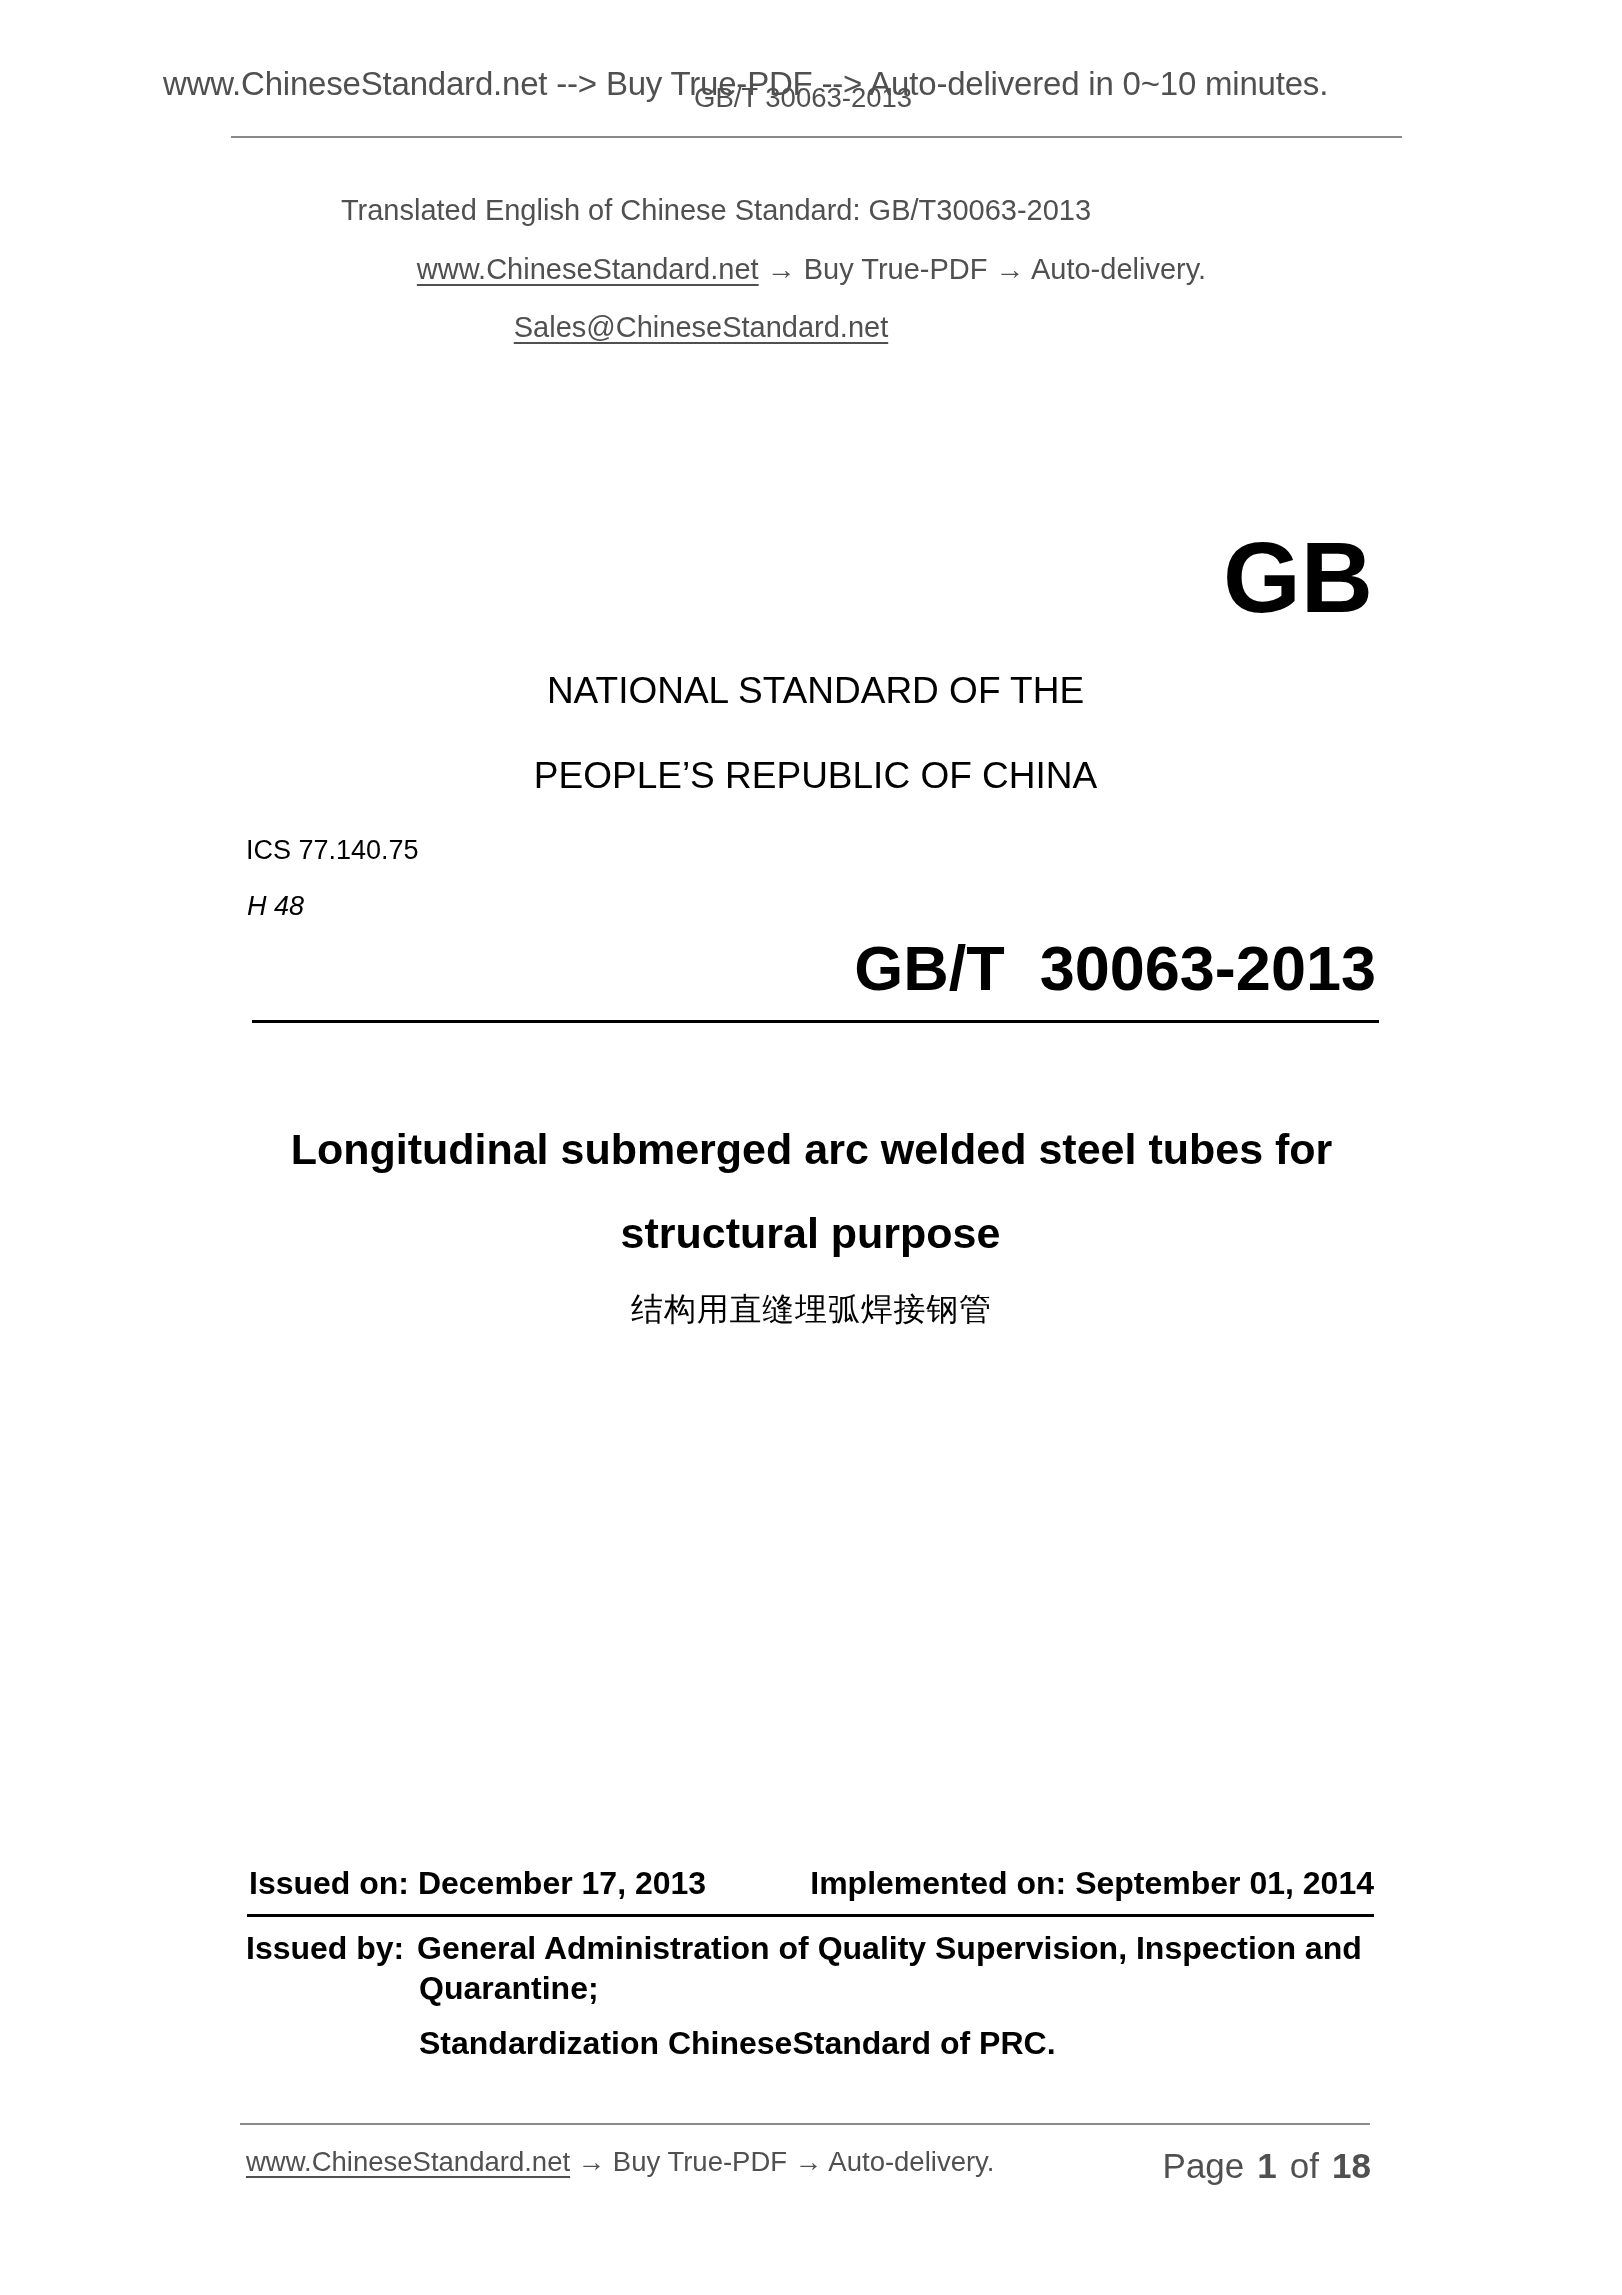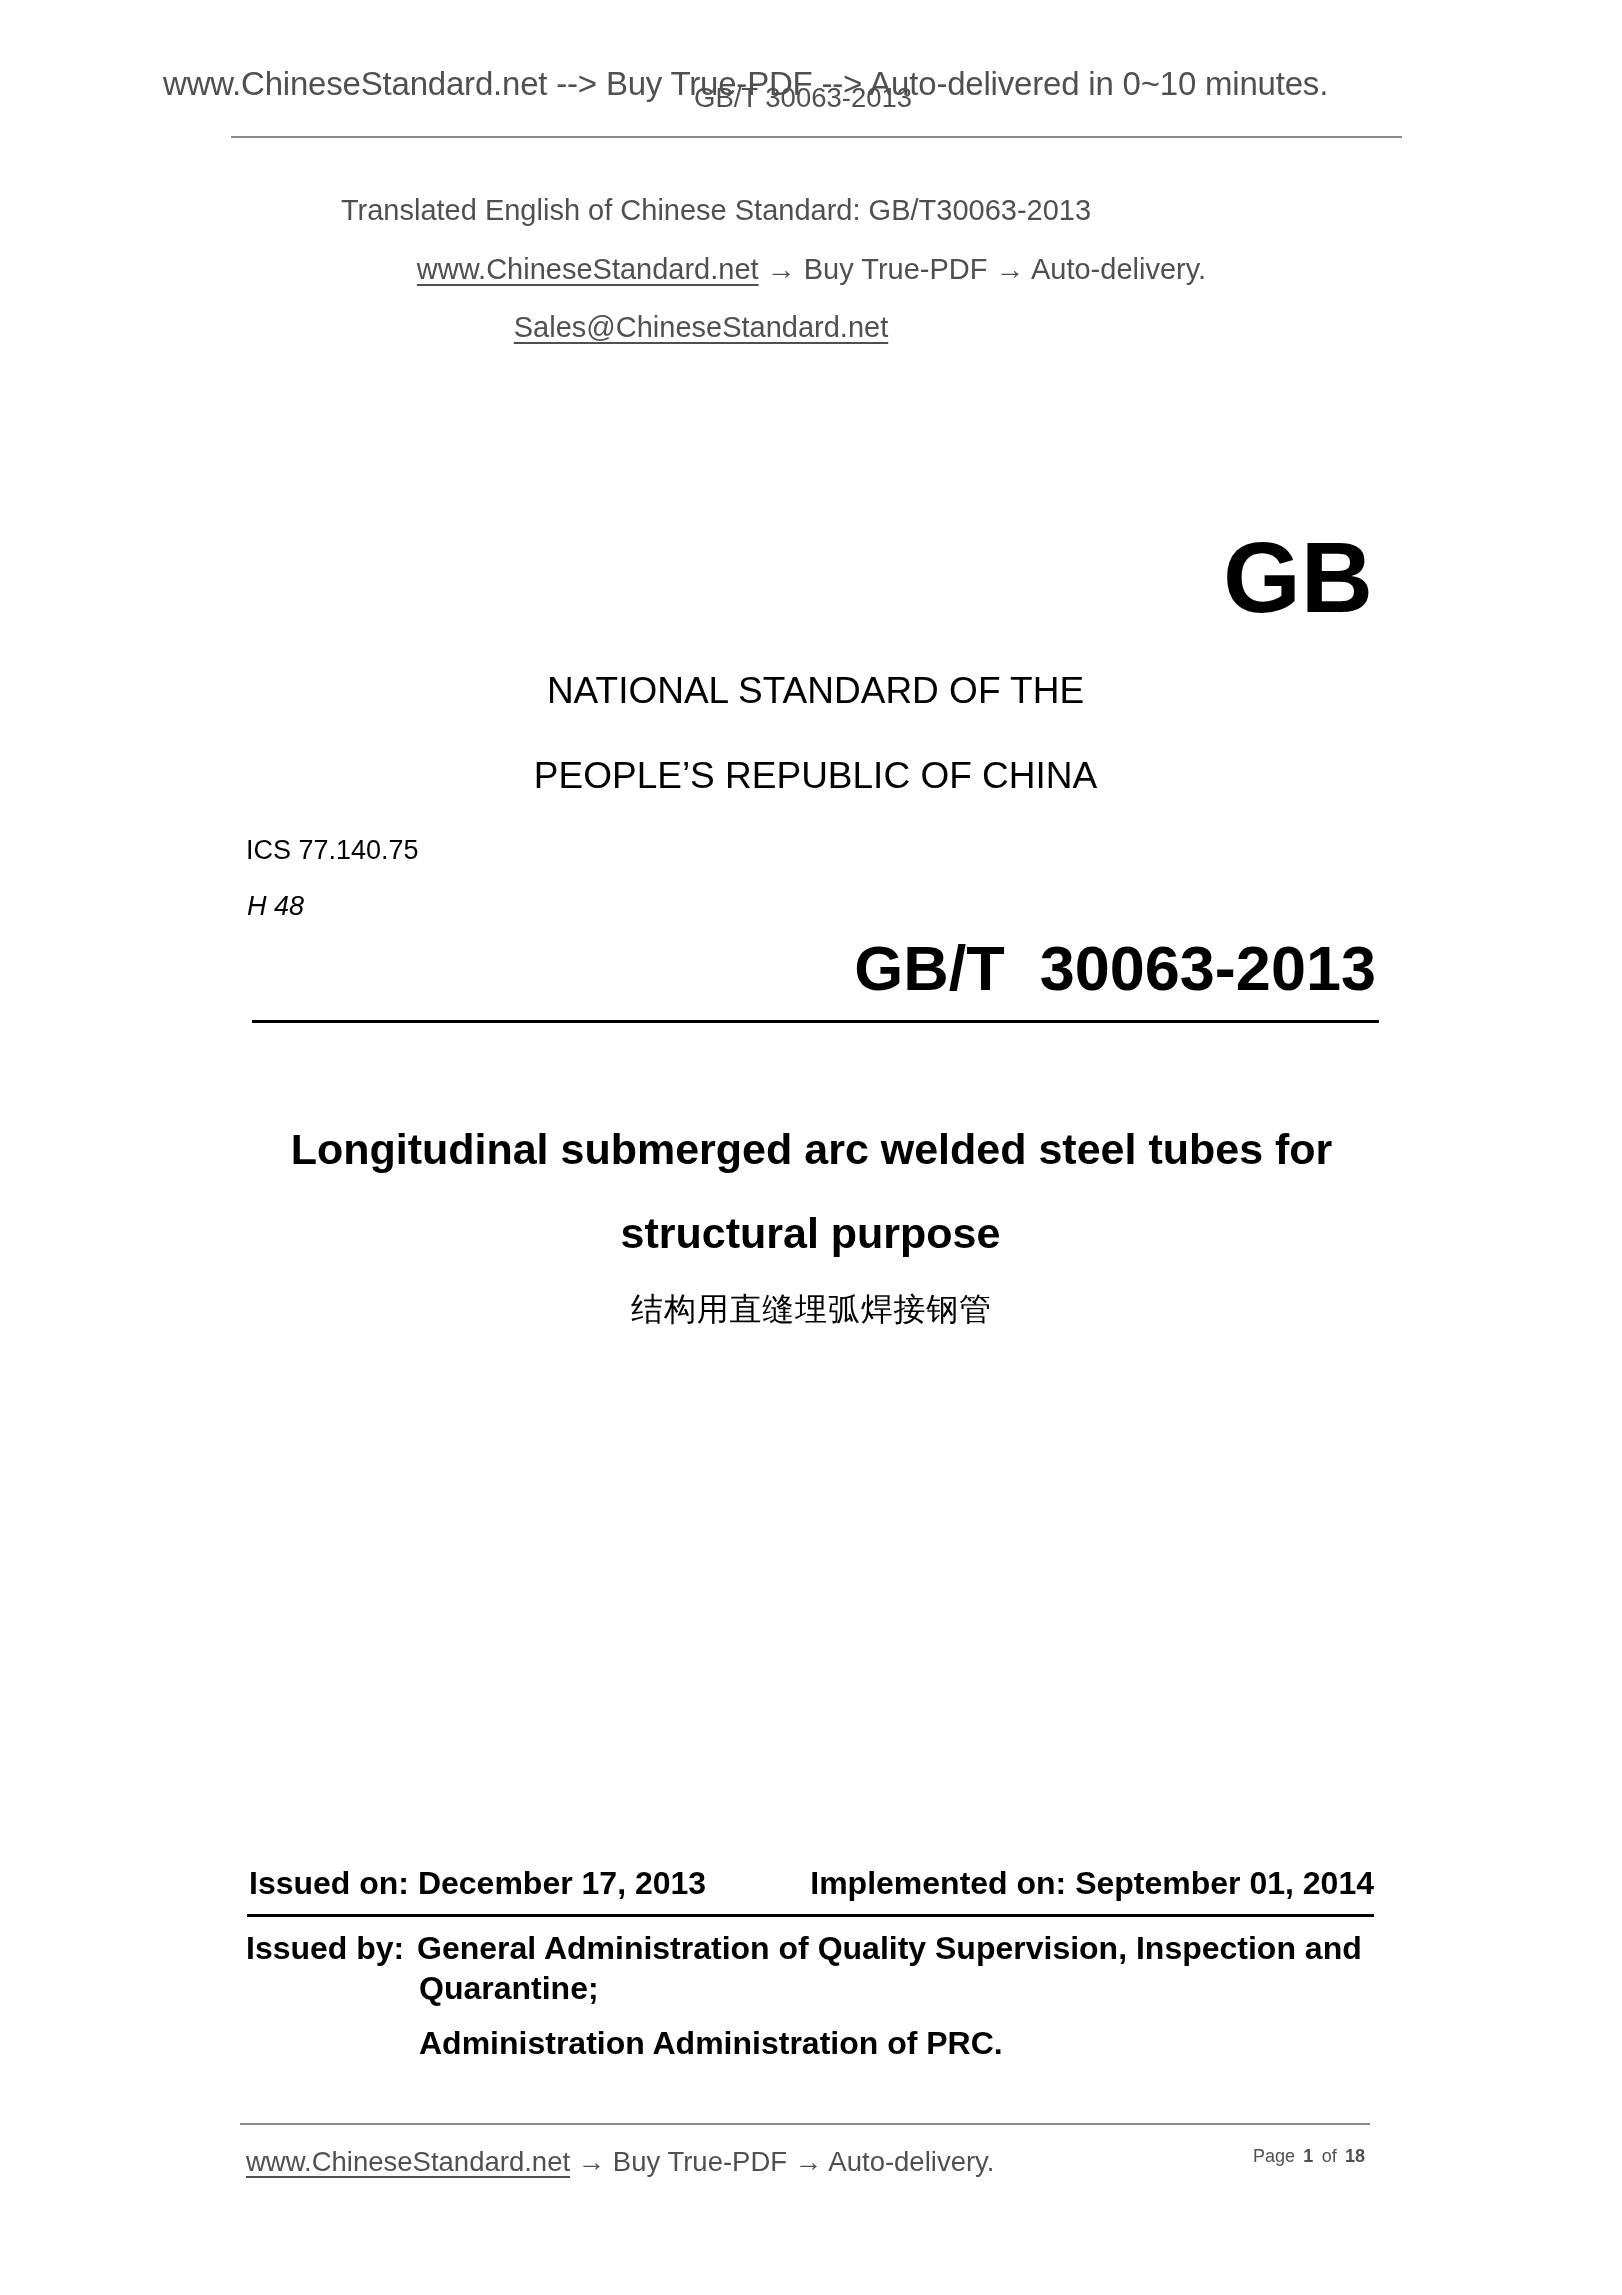--- a/index.html
+++ b/index.html
@@ -44,25 +44,25 @@
 
 <div class="abs cn" style="left:0; width:1623px; text-align:center; top:1288px; font-size:32px; letter-spacing:0.8px;">结构用直缝埋弧焊接钢管</div>
 
 <div class="abs bold" style="left:249px; top:1865px; font-size:32px;">Issued on: December 17, 2013</div>
 <div class="abs bold" style="right:249px; top:1865px; font-size:32px;">Implemented on: September 01, 2014</div>
 <div class="hr" style="left:247px; top:1914px; width:1127px; height:3.3px; background:#000;"></div>
 
 <div class="abs bold" style="left:246px; top:1930px; font-size:32px;text-align:right;">Issued by:</div>
 <div class="abs bold" style="left:417px; top:1930px; font-size:32px;">General Administration of Quality Supervision, Inspection and</div>
 <div class="abs bold" style="left:419px; top:1970px; font-size:32px;">Quarantine;</div>
-<div class="abs bold" style="left:419px; top:2025px; font-size:32px;">Administration Administration of PRC.</div>
+<div class="abs bold" style="left:419px; top:2025px; font-size:32px;">Standardization ChineseStandard of PRC.</div>
 
 <div class="hr" style="left:240px; top:2123px; width:1130px; height:1.7px; background:#8a8a8a;"></div>
 <div class="abs gray" style="left:246px; top:2146px; font-size:27.5px;">
   <a class="u">www.ChineseStandard.net</a><span> → Buy True-PDF → Auto-delivery.</span>
 </div>
-<div class="abs gray" style="right:258px; top:2146px; font-size:18px; word-spacing:3.3px;">
+<div class="abs gray" style="right:252px; top:2146px; font-size:35px; word-spacing:3.3px;">
   <span>Page</span>
   <span class="bold">1</span>
   <span>of</span>
   <span class="bold">18</span>
 </div>
 
 
 </body></html>

